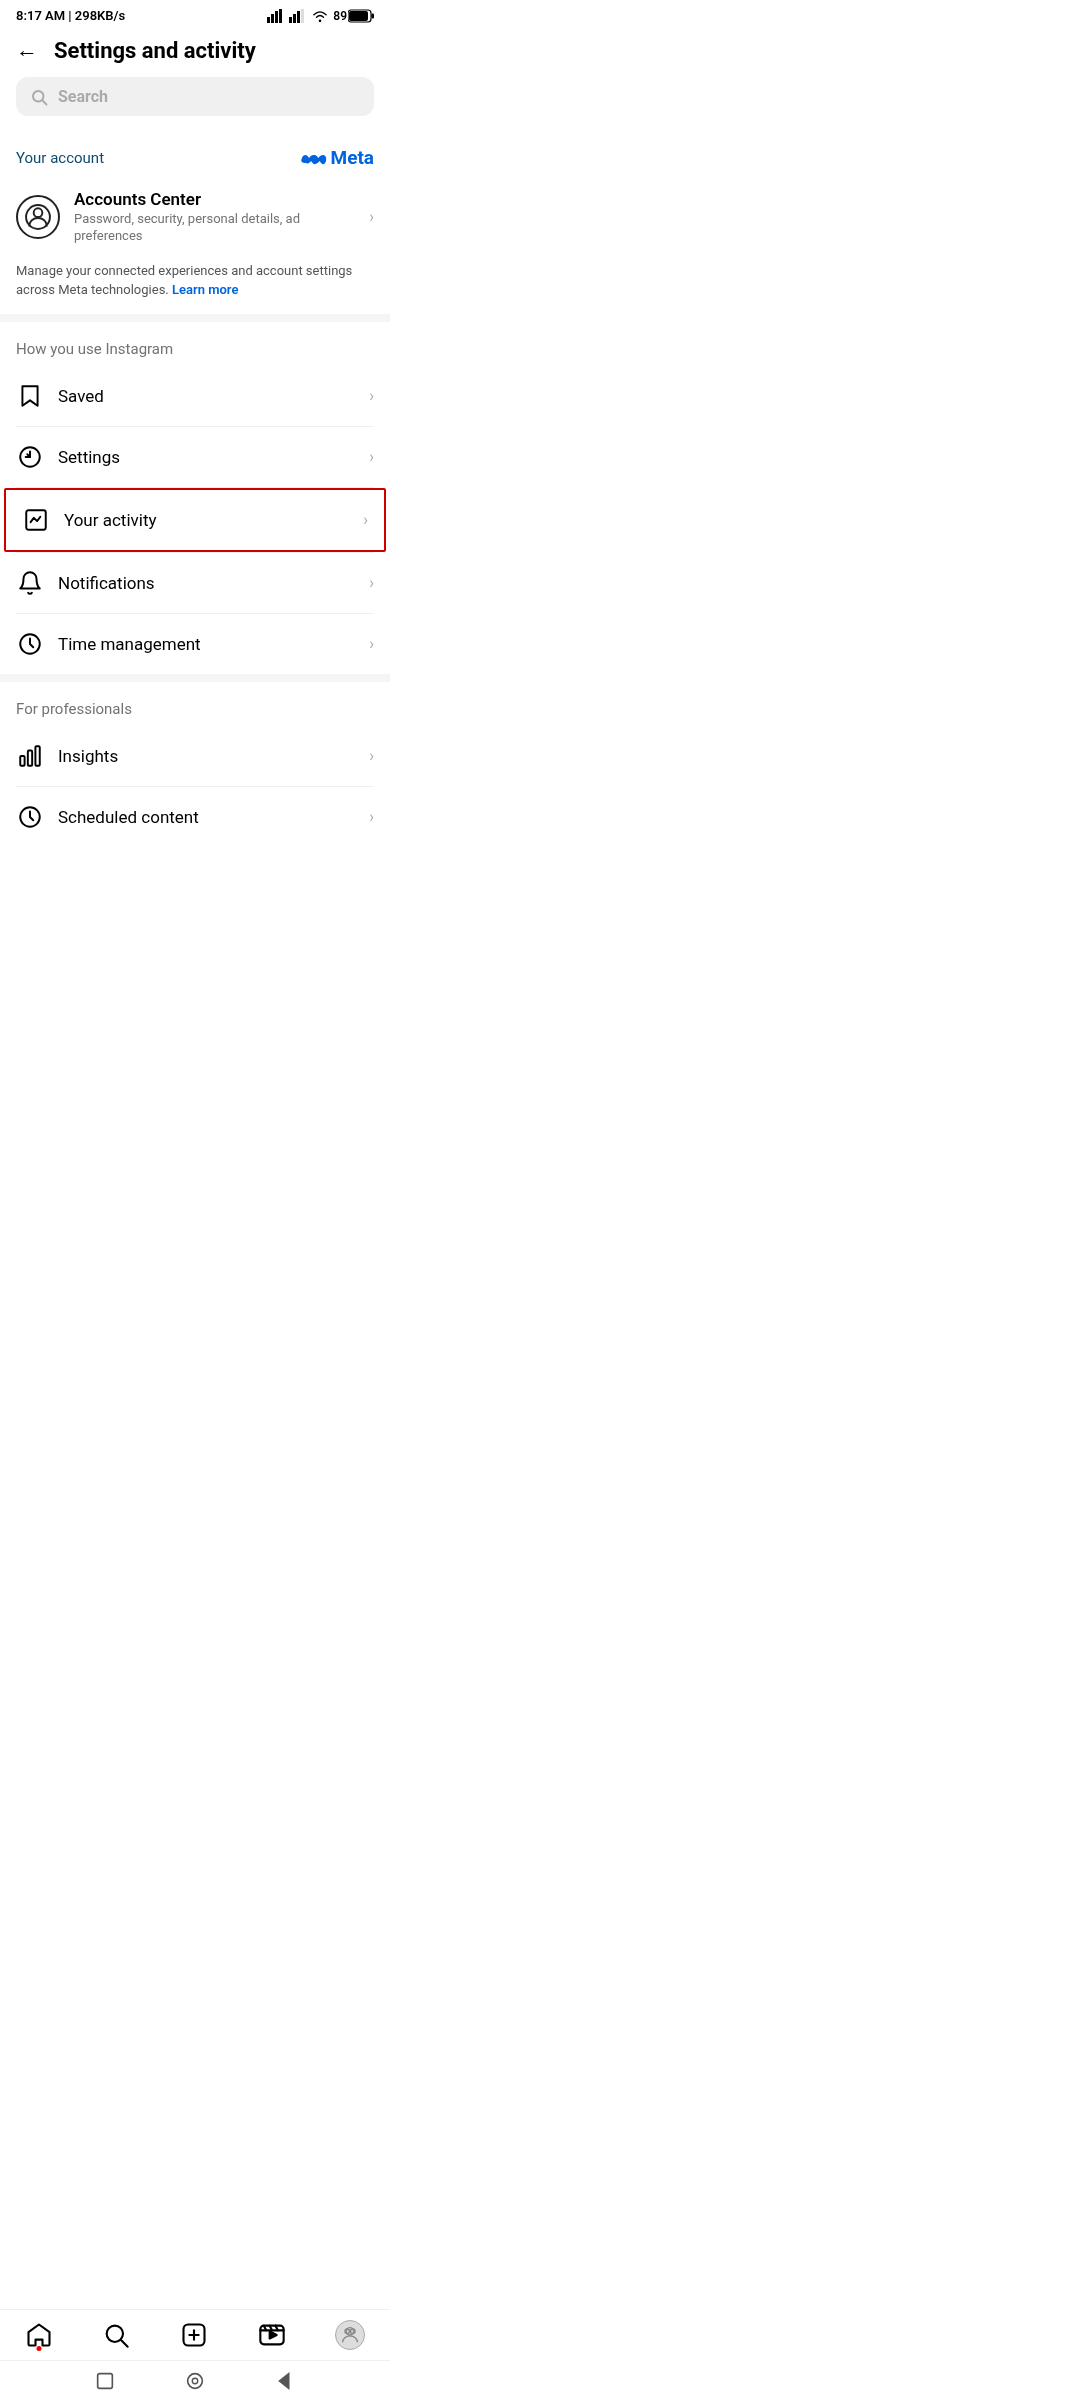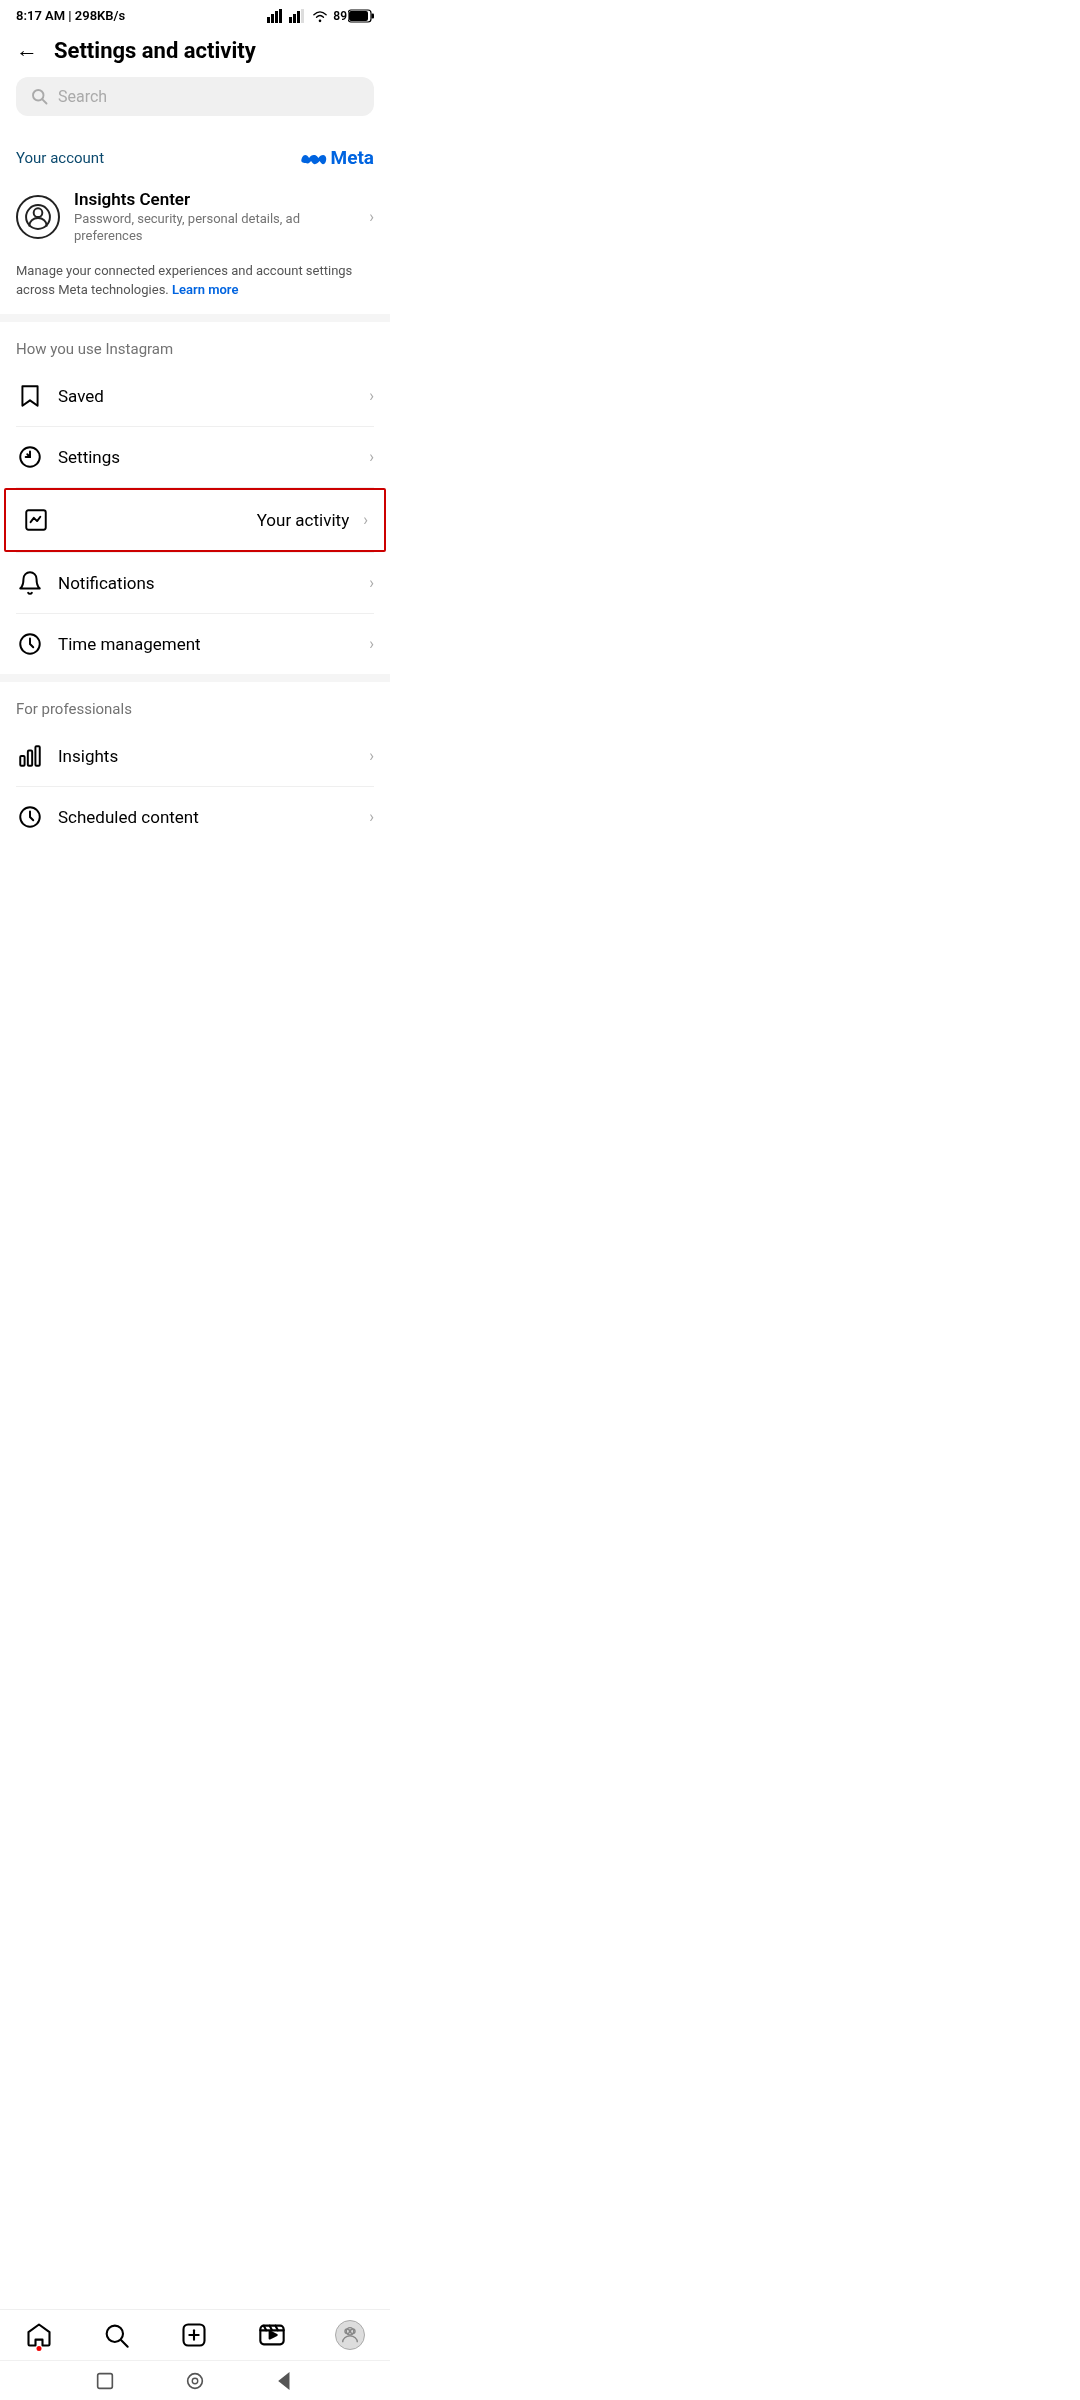--- a/index.html
+++ b/index.html
@@ -47,25 +47,26 @@
       font-weight: 700;
       color: #000;
     }
 
     
     .search-container {
       padding: 0 16px 16px;
     }
     .search-bar {
       display: flex;
-      align-items: flex-start;
+      align-items: flex-end;
       background: #f0f0f0;
       border-radius: 12px;
       padding: 10px 14px;
       gap: 10px;
+      font-weight: bold;
     }
     .search-placeholder {
       color: #aaa;
       font-size: 16px;
     }
 
     
     .section-header {
       display: flex;
       justify-content: space-between;
@@ -158,21 +159,20 @@
       display: flex;
       align-items: center;
       padding: 16px 16px;
       gap: 14px;
       cursor: pointer;
       position: relative;
     }
     .menu-item.highlighted {
       border: 2.5px solid #e00;
       margin: 0 2px;
-      text-align: right;
     }
     .menu-icon {
       width: 28px;
       height: 28px;
       display: flex;
       align-items: center;
       justify-content: center;
       flex-shrink: 0;
     }
     .menu-icon svg {
@@ -305,21 +305,21 @@
 
 <div class="account-center">
   <div class="account-icon">
     <svg width="26" height="26" viewBox="0 0 24 24" fill="none" stroke="#222" stroke-width="1.8">
       <circle cx="12" cy="8" r="4"></circle>
       <path d="M4 20 C4 16 7.5 13 12 13 C16.5 13 20 16 20 20" stroke-linecap="round"></path>
       <circle cx="12" cy="12" r="11" stroke-width="1.8"></circle>
     </svg>
   </div>
   <div class="account-text">
-    <div class="account-title">Insights Center</div>
+    <div class="account-title">Accounts Center</div>
     <div class="account-subtitle">Password, security, personal details, ad preferences</div>
   </div>
   <span class="chevron">›</span>
 </div>
 
 <div class="description-text">
   <span>Manage your connected experiences and account settings across Meta technologies.</span>
   <span class="learn-more">Learn more</span>
 </div>
 

